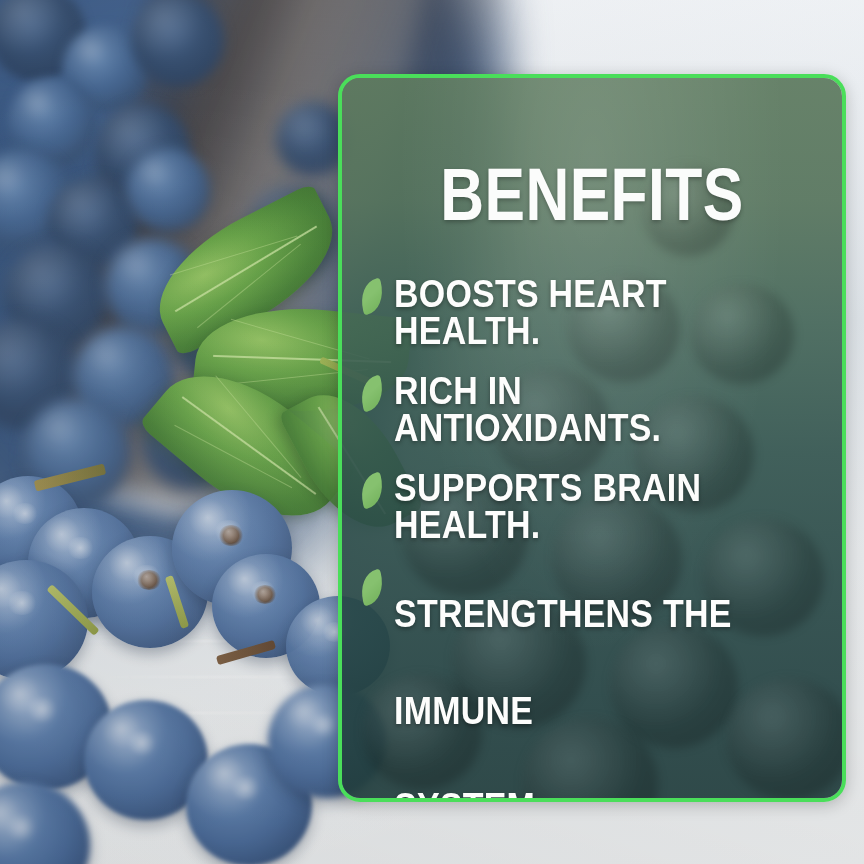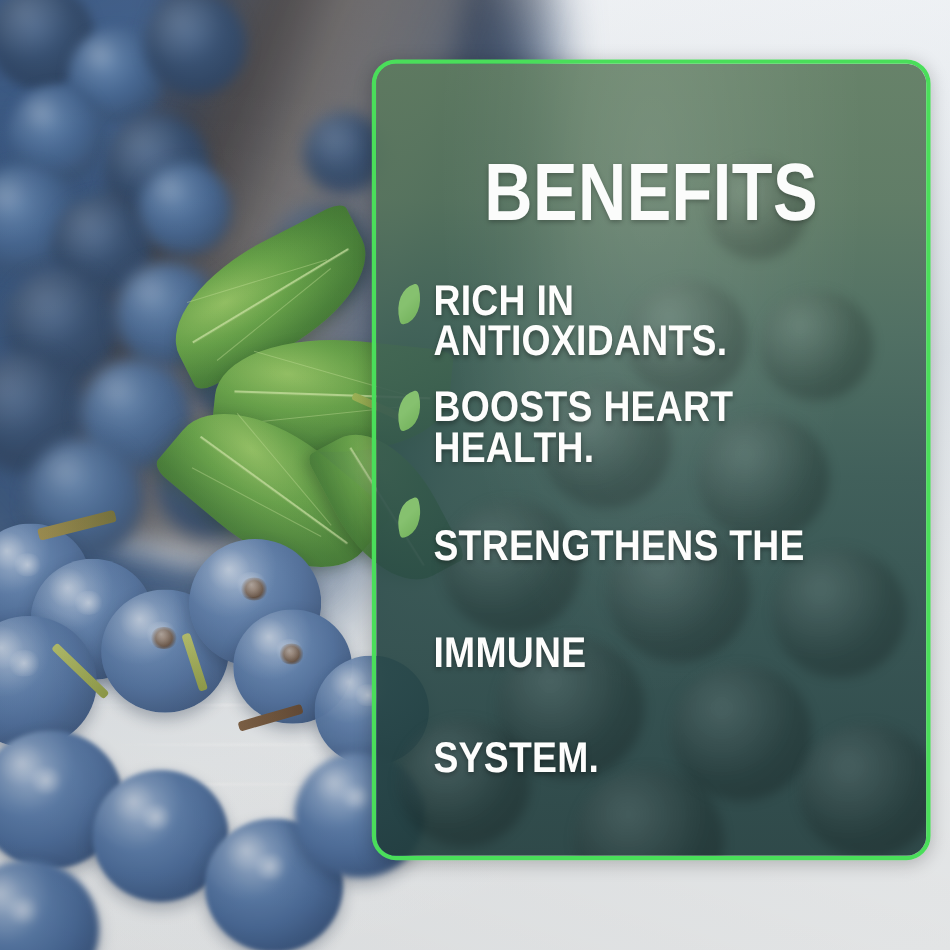--- a/index.html
+++ b/index.html
@@ -131,21 +131,21 @@
     position:absolute; inset:0;
     background:
       radial-gradient(ellipse at 22% 58%, rgba(255,255,255,0.10) 0%, rgba(0,0,0,0) 60%),
       linear-gradient(200deg, rgba(255,255,255,0.10) 0%, rgba(0,0,0,0.06) 60%, rgba(0,0,0,0.10) 100%);
     pointer-events:none;
   }
 
   
   .panel{
     position:absolute;
-    left:338px; top:54px;
+    left:338px; top:74px;
     width:508px; height:728px;
     border-radius:22px;
     border:4px solid var(--accent, #4ade5a);
     overflow:hidden;
     box-shadow:0 3px 16px rgba(0,0,0,0.22);
   }
   .panel-fill{
     position:absolute; inset:0;
     background:
       linear-gradient(180deg,
@@ -324,30 +324,36 @@
 
     <div class="panel-content">
       <div class="title">BENEFITS</div>
 
       <div class="list">
 
         <div class="item">
           <span class="bullet">
               <span class="leaf-shape" style="background: linear-gradient(150deg, rgb(134, 193, 111) 0%, rgb(134, 193, 111) 45%, rgb(111, 174, 88) 100%);"></span>
             </span>
-          <span class="item-text">RICH IN ANTIOXIDANTS.</span>
+          <span class="item-text">BOOSTS HEART HEALTH.</span>
         </div>
 
         <div class="item">
           <span class="bullet">
               <span class="leaf-shape" style="background: linear-gradient(150deg, rgb(134, 193, 111) 0%, rgb(134, 193, 111) 45%, rgb(111, 174, 88) 100%);"></span>
             </span>
-          <span class="item-text">BOOSTS HEART HEALTH.</span>
+          <span class="item-text">RICH IN ANTIOXIDANTS.</span>
         </div>
 
+        <div class="item">
+          <span class="bullet">
+              <span class="leaf-shape" style="background: linear-gradient(150deg, rgb(134, 193, 111) 0%, rgb(134, 193, 111) 45%, rgb(111, 174, 88) 100%);"></span>
+            </span>
+          <span class="item-text">SUPPORTS BRAIN HEALTH.</span>
+        </div>
 
 
         <div class="item wrap">
           <span class="bullet">
               <span class="leaf-shape" style="background: linear-gradient(150deg, rgb(134, 193, 111) 0%, rgb(134, 193, 111) 45%, rgb(111, 174, 88) 100%);"></span>
             </span>
           <span class="item-text">STRENGTHENS THE IMMUNE
 SYSTEM.</span>
         </div>
 

